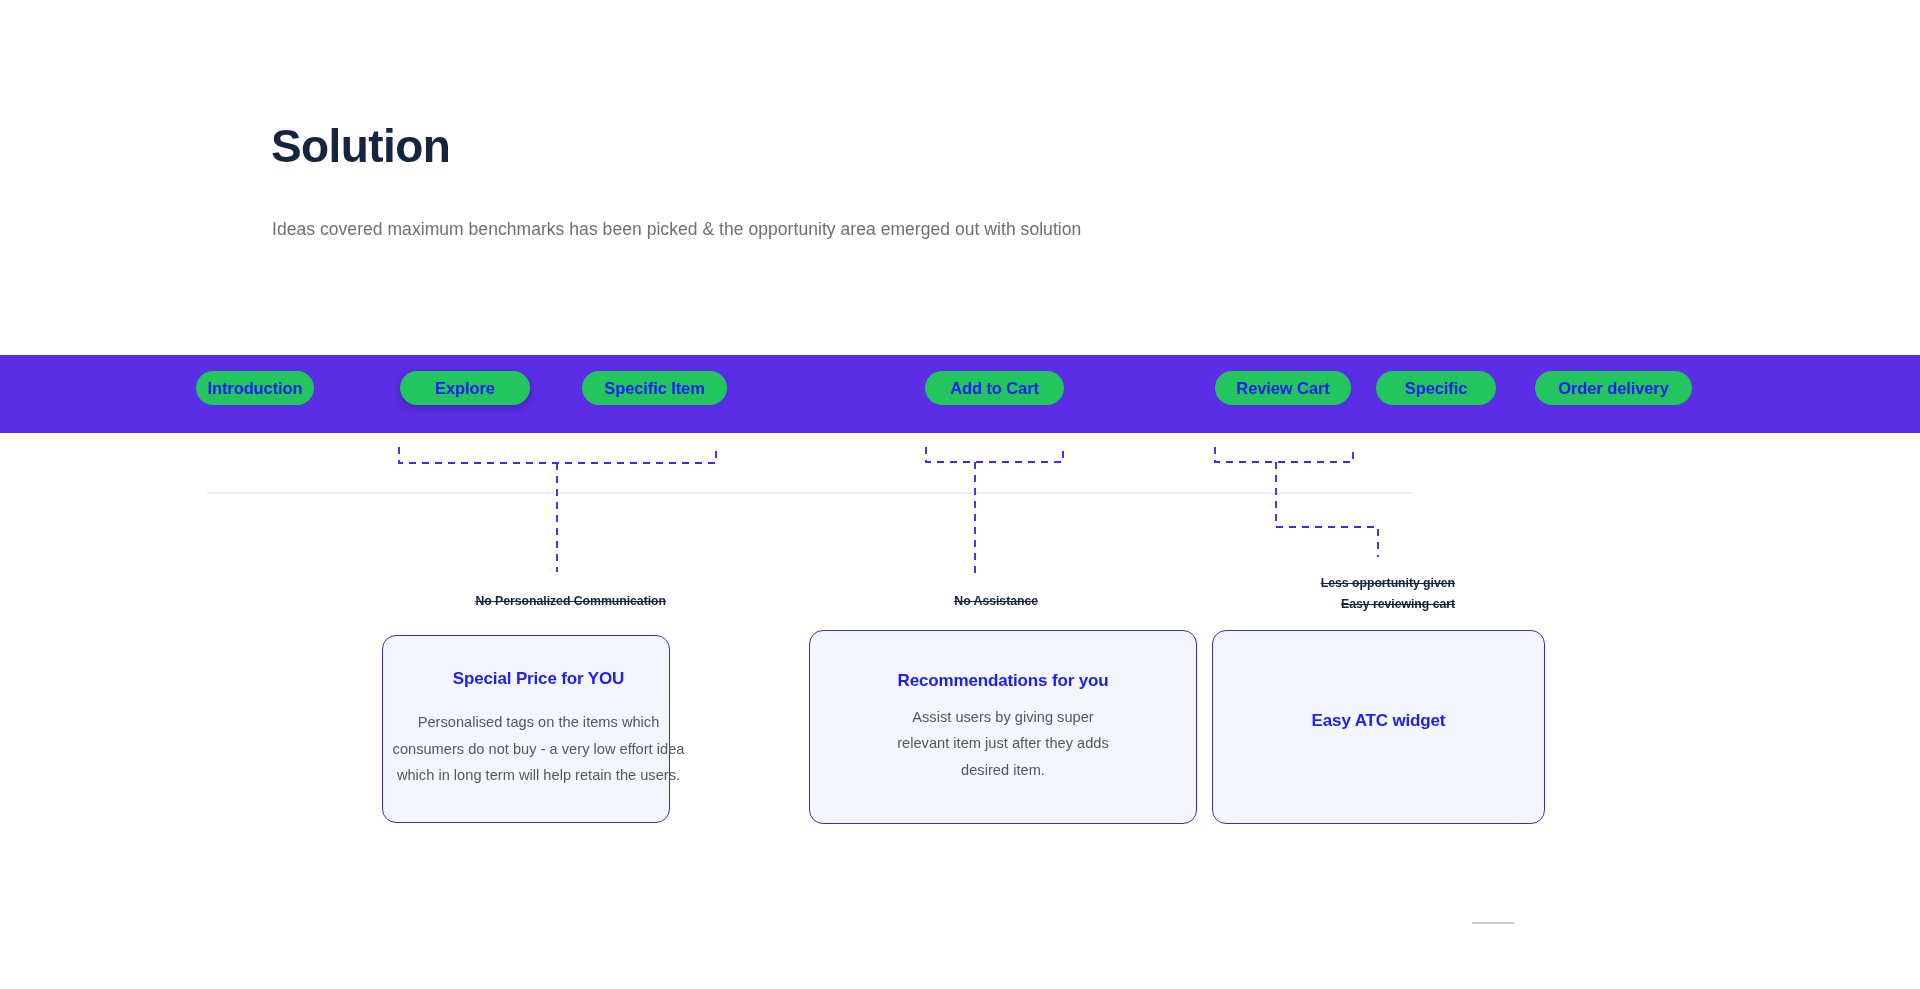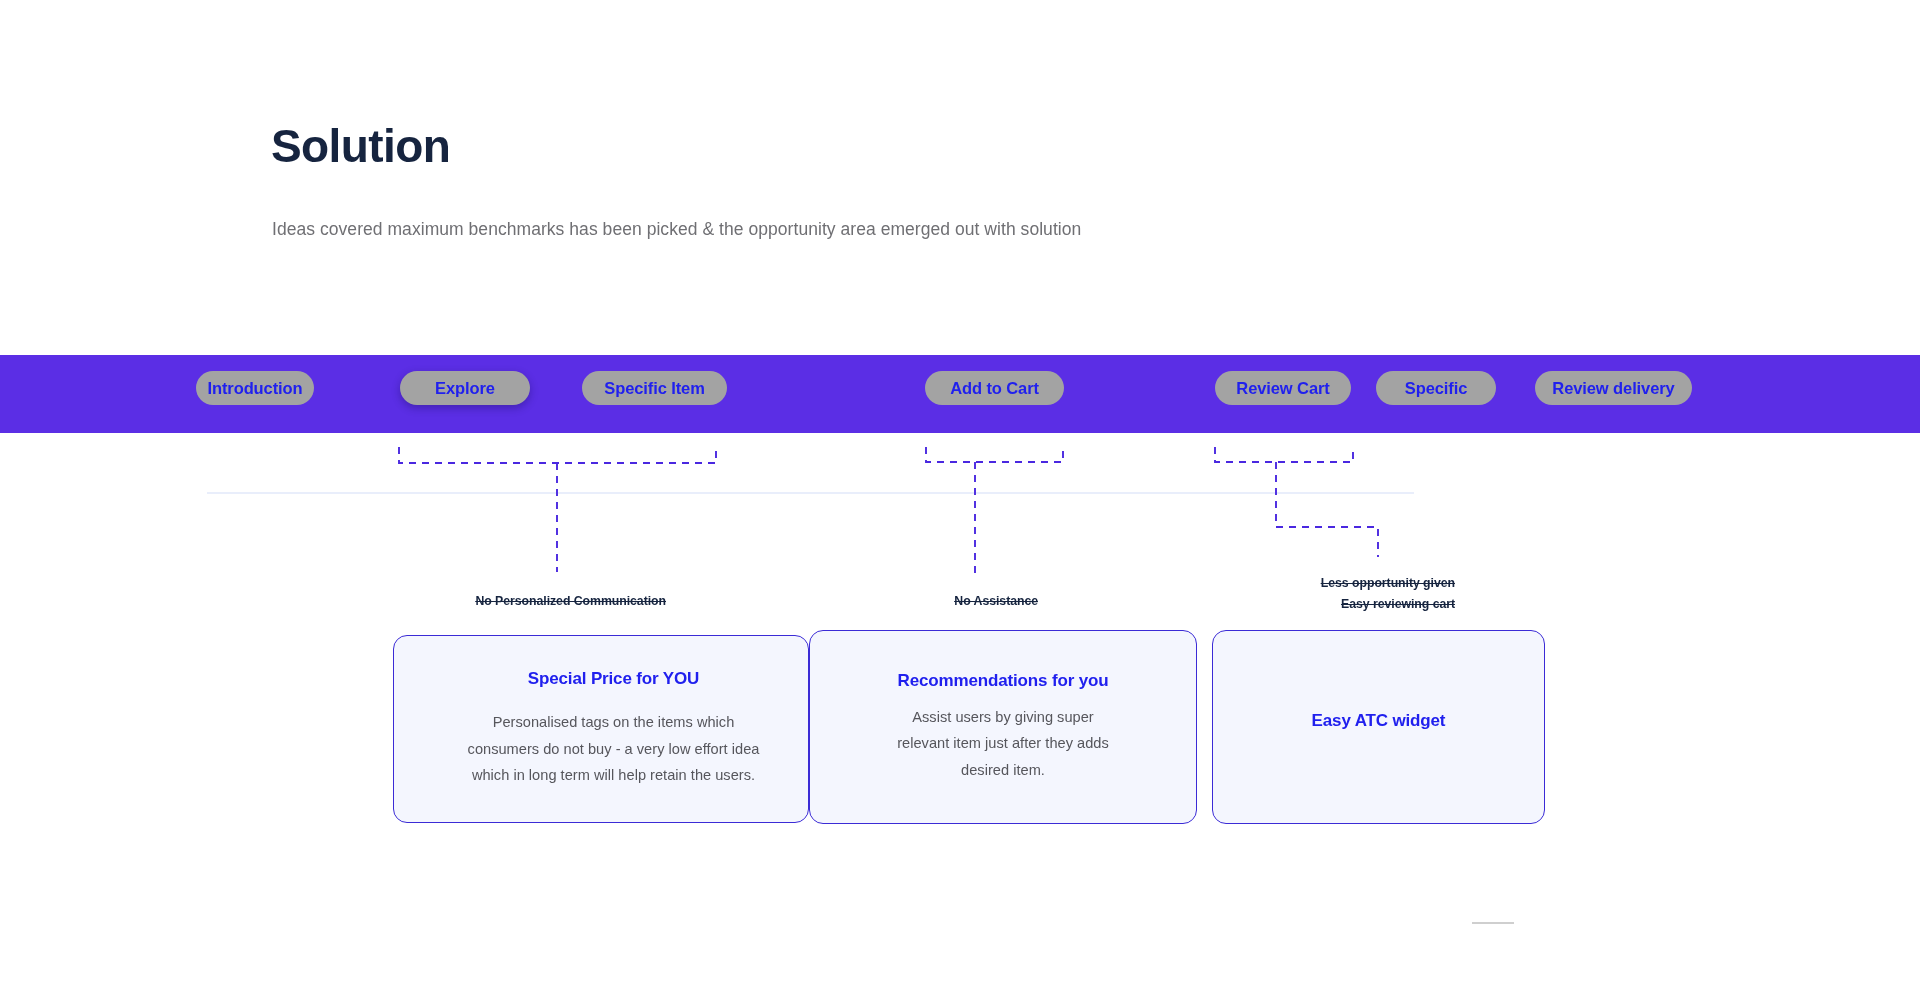--- a/index.html
+++ b/index.html
@@ -45,21 +45,21 @@
     top: 355px;
     width: 1920px;
     height: 78px;
     background: #5b2ee5;
   }
   .journey-pill {
     position: absolute;
     top: 16px;
     height: 34px;
     border-radius: 22px;
-    background: #a3a3a3;
+    background: #22c55e;
     color: #2020ee;
     font-size: 16.5px;
     font-weight: 700;
     letter-spacing: -0.1px;
     display: flex;
     align-items: center;
     justify-content: center;
     white-space: nowrap;
     box-sizing: border-box;
   }
@@ -184,21 +184,21 @@
 
   <div class="journey-pill" style="left:1215px; width:136px;">
     <span>Review Cart</span>
   </div>
 
   <div class="journey-pill" style="left:1376px; width:120px;">
     <span>Specific</span>
   </div>
 
   <div class="journey-pill" style="left:1535px; width:157px;">
-    <span>Review delivery</span>
+    <span>Order delivery</span>
   </div>
 
 </div>
 
 <div id="baseline-rule"></div>
 
 <svg id="connectors" viewBox="0 0 1920 989" width="1920" height="989">
 
   <path d="M 399,447 L 399,463 L 716,463 L 716,447 M 557,463 L 557,572"></path>
 
@@ -213,21 +213,21 @@
 
 <div class="pain-label" style="left:913px; top:591px; width:125px;">
   <span class="pain-line">No Assistance</span>
 </div>
 
 <div class="pain-label" style="left:1300px; top:573px; width:155px;">
   <span class="pain-line">Less opportunity given</span>
   <span class="pain-line">Easy reviewing cart</span>
 </div>
 
-<div class="solution-card" id="card-1" style="left:393px; top:635px; width:416px; height:188px;padding-left:39px;">
+<div class="solution-card" id="card-1" style="left:382px; top:635px; width:288px; height:188px;padding-left:39px;">
   <div class="card-title">Special Price for YOU</div>
   <div class="card-body">Personalised tags on the items which consumers do not buy - a very low effort idea which in long term will help retain the users.</div>
 </div>
 
 <div class="solution-card" id="card-2" style="left:809px; top:630px; width:388px; height:194px;">
   <div class="card-title">Recommendations for you</div>
   <div class="card-body">Assist users by giving super relevant item just after they adds desired item.</div>
 </div>
 
 <div class="solution-card" id="card-3" style="left:1212px; top:630px; width:333px; height:194px;">

